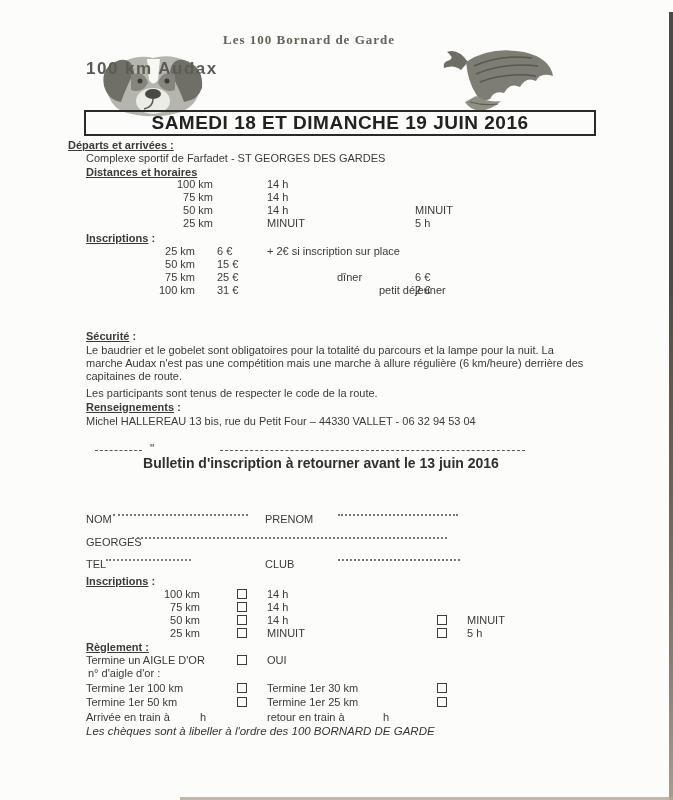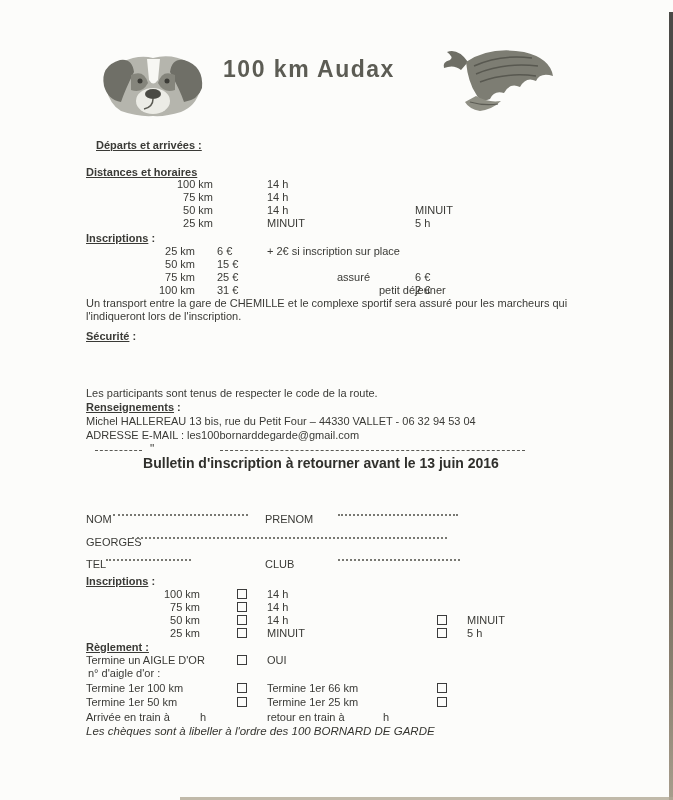--- a/index.html
+++ b/index.html
@@ -4,40 +4,41 @@
 <style>
   html,body{margin:0;padding:0;background:#e8e8e6;}
   .page{position:relative;width:673px;height:800px;background:#fcfcfa;overflow:hidden;
         font-family:"Liberation Sans","DejaVu Sans",sans-serif;color:#3a3a36;font-size:11px;}
   .abs{position:absolute;white-space:nowrap;line-height:13px;}
   .para{white-space:normal;}
   .h{font-weight:bold;}
   .hu{font-weight:bold;text-decoration:underline;}
   .club{font-family:"Liberation Serif","DejaVu Serif",serif;font-weight:bold;font-size:13px;
         letter-spacing:1px;color:#63635a;text-align:center;}
-  .t1{font-size:23px;font-weight:bold;letter-spacing:1.5px;color:#5c5c54;text-align:center;line-height:24px;}
+  .t1{font-size:17px;font-weight:bold;letter-spacing:1.5px;color:#5c5c54;text-align:left;line-height:24px;}
   .t2{font-size:22px;font-weight:bold;letter-spacing:1px;color:#5c5c54;text-align:center;line-height:23px;}
   .banner{border:2px solid #2a2a28;width:508px;height:22px;line-height:22px;text-align:center;
           font-size:19px;font-weight:bold;color:#222;letter-spacing:0.5px;}
   .formtitle{font-size:14px;font-weight:bold;text-align:center;color:#30302c;}
   .ra{text-align:right;}
   .cb{position:absolute;width:8px;height:8px;border:1.6px solid #3c3c3c;background:transparent;cursor:pointer;}
   .dots{position:absolute;height:10px;border-bottom:2px dotted #787872;cursor:text;}
   .dashline{height:0;border-top:1.6px dashed #5a5a55;}
   .italic{font-style:italic;font-size:11.5px;color:#34342f;}
   .edge-right{position:absolute;top:12px;right:0;width:4px;height:788px;
     background:linear-gradient(180deg,#4b4a47 0%,#4b4a47 33%,#5e564b 45%,#6d6457 62%,#8c8272 85%,#a79d8c 100%);}
   .edge-bottom{position:absolute;left:180px;top:797px;width:493px;height:3px;background:#b0a795;opacity:0.8;}
   svg{display:block;}
 </style>
 </head>
 <body>
 
 <div class="page">
 
+  <div class="abs club" style="top:33px;left:86px;width:446px;">Les 100 Bornard de Garde</div>
 
   <svg class="abs" style="top:50px;left:94px;" width="118" height="70" viewBox="0 0 118 70" aria-hidden="true">
     <path d="M12,38 Q8,18 28,12 Q45,4 59,8 Q77,3 94,12 Q110,20 106,40 Q102,56 87,62 Q71,67 59,66 Q44,67 27,61 Q16,55 12,38 Z" fill="#b5b5ad"></path>
     <path d="M10,36 Q6,16 26,10 Q38,8 40,22 Q31,40 27,52 Q14,50 10,36 Z" fill="#6f6f67"></path>
     <path d="M108,38 Q110,16 90,10 Q78,8 76,22 Q86,40 90,52 Q104,50 108,38 Z" fill="#6f6f67"></path>
     <path d="M37,25 Q50,19 54,33 Q48,44 37,40 Z" fill="#85857c"></path>
     <path d="M81,25 Q68,19 64,33 Q70,44 81,40 Z" fill="#85857c"></path>
     <path d="M53,9 L66,9 L64,30 Q59,37 55,30 Z" fill="#f7f7f3"></path>
     <ellipse cx="59" cy="51" rx="17" ry="13" fill="#ecece6"></ellipse>
     <ellipse cx="59" cy="44" rx="8" ry="5" fill="#4a4a44"></ellipse>
@@ -49,22 +50,24 @@
   <div class="abs t1" style="top:57px;left:86px;width:446px;">100 km Audax</div>
 
   <svg class="abs" style="top:46px;left:440px;" width="120" height="70" viewBox="0 0 120 70" aria-hidden="true">
     <path d="M28,16 Q18,2 7,6 Q14,11 10,14 Q2,16 4,22 Q14,18 21,24 Z" fill="#6e6e65"></path>
     <path d="M26,16 Q50,0 84,6 Q110,12 113,30 Q100,26 96,35 Q86,30 80,41 Q70,36 64,47 Q54,44 50,53 Q40,57 36,48 Q28,36 26,16 Z" fill="#7d7d73"></path>
     <path d="M34,20 Q60,8 92,12 M36,28 Q64,16 98,20 M40,36 Q66,26 96,30" stroke="#585850" stroke-width="1.5" fill="none"></path>
     <path d="M36,50 Q48,57 61,55 Q53,63 40,65 Q29,63 25,56 Z" fill="#8f8f84"></path>
     <path d="M30,56 Q44,60 58,58" stroke="#5c5c54" stroke-width="1.2" fill="none"></path>
   </svg>
 
+  <div class="abs banner" style="top:110px;left:84px;">SAMEDI 18 ET DIMANCHE 19 JUIN 2016</div>
 
-  <div class="abs" style="top:139px;left:96px;"><span class="hu">Départs et arrivées :</span><span class="h"></span></div>
+  <div class="abs" style="top:139px;left:68px;"><span class="hu">Départs et arrivées :</span><span class="h"></span></div>
+  <div class="abs" style="top:152px;left:86px;">Complexe sportif de Farfadet - ST GEORGES DES GARDES</div>
   <div class="abs" style="top:166px;left:86px;"><span class="hu">Distances et horaires</span><span class="h"></span></div>
 
   <div class="abs ra" style="top:178px;left:160px;width:53px;">100 km</div>
   <div class="abs" style="top:178px;left:267px;">14 h</div>
   <div class="abs ra" style="top:191px;left:160px;width:53px;">75 km</div>
   <div class="abs" style="top:191px;left:267px;">14 h</div>
   <div class="abs ra" style="top:204px;left:160px;width:53px;">50 km</div>
   <div class="abs" style="top:204px;left:267px;">14 h</div>
   <div class="abs" style="top:204px;left:415px;">MINUIT</div>
   <div class="abs ra" style="top:217px;left:160px;width:53px;">25 km</div>
@@ -73,35 +76,34 @@
 
   <div class="abs" style="top:232px;left:86px;"><span class="hu">Inscriptions</span><span class="h"> :</span></div>
 
   <div class="abs ra" style="top:245px;left:145px;width:50px;">25 km</div>
   <div class="abs" style="top:245px;left:217px;">6 €</div>
   <div class="abs" style="top:245px;left:267px;">+ 2€ si inscription sur place</div>
   <div class="abs ra" style="top:258px;left:145px;width:50px;">50 km</div>
   <div class="abs" style="top:258px;left:217px;">15 €</div>
   <div class="abs ra" style="top:271px;left:145px;width:50px;">75 km</div>
   <div class="abs" style="top:271px;left:217px;text-align:right;">25 €</div>
-  <div class="abs" style="top:271px;left:337px;">assuré</div>
+  <div class="abs" style="top:271px;left:337px;">dîner</div>
   <div class="abs" style="top:271px;left:415px;">6 €</div>
   <div class="abs ra" style="top:284px;left:145px;width:50px;">100 km</div>
   <div class="abs" style="top:284px;left:217px;">31 €</div>
   <div class="abs" style="top:284px;left:337px;padding-left:42px;">petit déjeuner</div>
   <div class="abs" style="top:284px;left:415px;">2 €</div>
 
-  <div class="abs para" style="top:297px;left:86px;width:500px;">Un transport entre la gare de CHEMILLE et le complexe sportif sera assuré pour les marcheurs qui l'indiqueront lors de l'inscription.</div>
 
   <div class="abs" style="top:330px;left:86px;"><span class="hu">Sécurité</span><span class="h"> :</span></div>
+  <div class="abs para" style="top:344px;left:86px;width:500px;">Le baudrier et le gobelet sont obligatoires pour la totalité du parcours et la lampe pour la nuit. La marche Audax n'est pas une compétition mais une marche à allure régulière (6 km/heure) derrière des capitaines de route.</div>
   <div class="abs" style="top:387px;left:86px;">Les participants sont tenus de respecter le code de la route.</div>
 
   <div class="abs" style="top:401px;left:86px;"><span class="hu">Renseignements</span><span class="h"> :</span></div>
   <div class="abs" style="top:415px;left:86px;">Michel HALLEREAU  13 bis, rue du Petit Four – 44330 VALLET - 06 32 94 53 04</div>
-  <div class="abs" style="top:429px;left:86px;">ADRESSE E-MAIL : les100bornarddegarde@gmail.com</div>
 
   <div class="abs dashline" style="top:450px;left:95px;width:47px;"></div>
   <div class="abs" style="top:443px;left:150px;font-size:12px;">"</div>
   <div class="abs dashline" style="top:450px;left:220px;width:305px;"></div>
 
   <div class="abs formtitle" style="top:457px;left:86px;width:470px;">Bulletin d'inscription à retourner avant le 13 juin 2016</div>
 
   <div class="abs" style="top:513px;left:86px;">NOM</div>
   <span class="dots" style="top:504px;left:113px;width:135px;"></span>
   <div class="abs" style="top:513px;left:265px;">PRENOM</div>
@@ -139,21 +141,21 @@
 
   <div class="abs" style="top:641px;left:86px;"><span class="hu">Règlement :</span><span class="h"></span></div>
 
   <div class="abs" style="top:654px;left:86px;">Termine un  AIGLE D'OR</div>
   <span class="cb" style="top:655px;left:237px;"></span>
   <div class="abs" style="top:654px;left:267px;">OUI</div>
   <div class="abs" style="top:667px;left:88px;">n° d'aigle d'or :</div>
 
   <div class="abs" style="top:682px;left:86px;">Termine 1er 100 km</div>
   <span class="cb" style="top:683px;left:237px;"></span>
-  <div class="abs" style="top:682px;left:267px;">Termine 1er 66 km</div>
+  <div class="abs" style="top:682px;left:267px;">Termine 1er 30 km</div>
   <span class="cb" style="top:683px;left:437px;"></span>
 
   <div class="abs" style="top:696px;left:86px;">Termine 1er 50 km</div>
   <span class="cb" style="top:697px;left:237px;"></span>
   <div class="abs" style="top:696px;left:267px;">Termine 1er 25 km</div>
   <span class="cb" style="top:697px;left:437px;"></span>
 
   <div class="abs" style="top:711px;left:86px;">Arrivée en train à</div>
   <div class="abs" style="top:711px;left:200px;">h</div>
   <div class="abs" style="top:711px;left:267px;">retour en train à</div>

